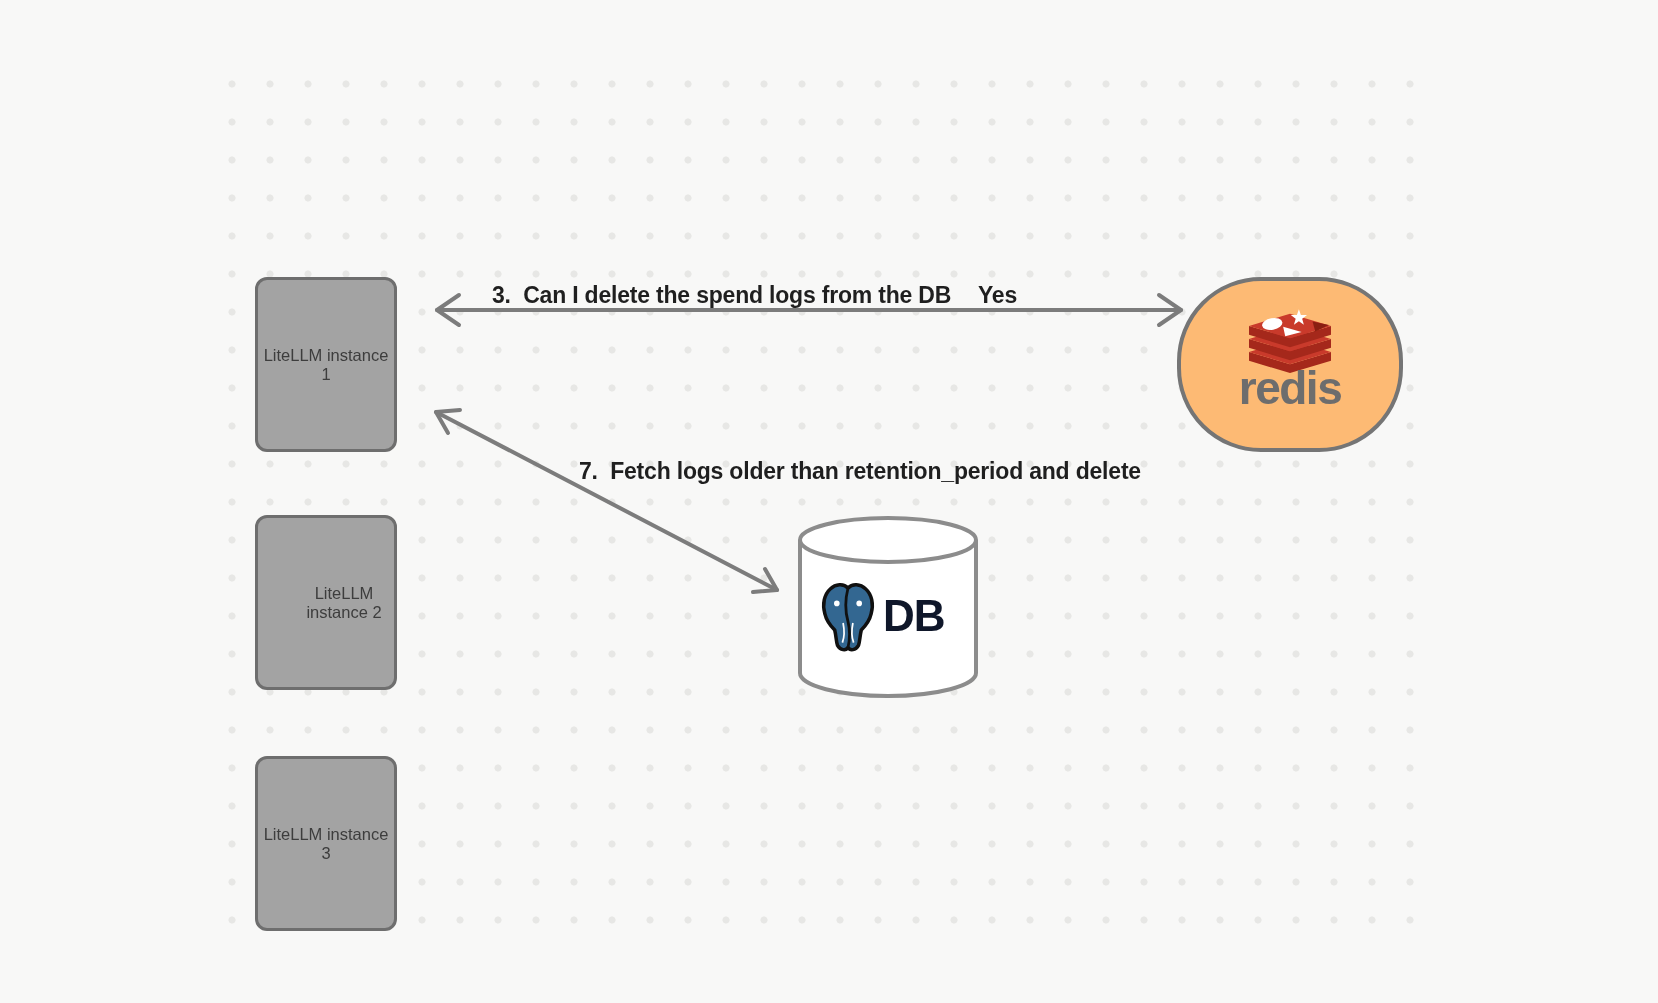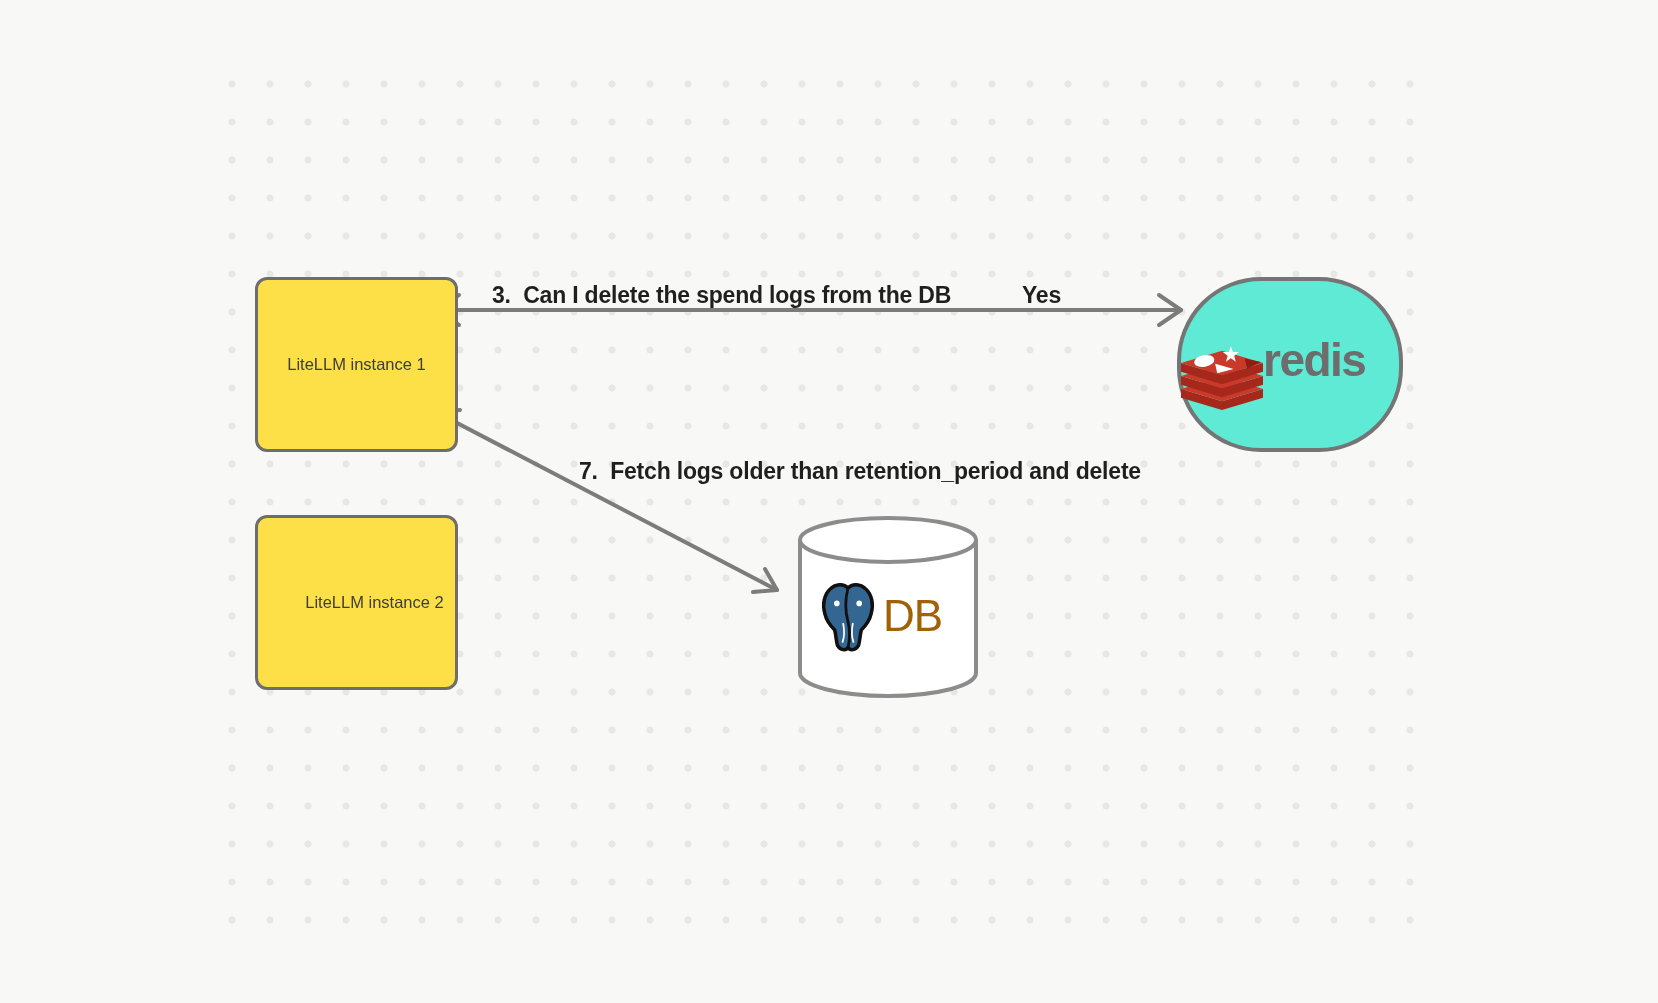--- a/index.html
+++ b/index.html
@@ -22,41 +22,41 @@
 
   .arrow-layer {
     position: absolute; left: 0; top: 0;
     width: 1658px; height: 1003px;
     pointer-events: none;
   }
 
   .node-box {
     position: absolute;
     left: 255px;
-    width: 203px; height: 175px;
-    background: #fde047;
+    width: 142px; height: 175px;
+    background: #a3a3a3;
     border: 3.5px solid #6e6e6e;
     border-radius: 12px;
     display: flex; align-items: center; justify-content: center;
     color: #3d3d3d;
     font-size: 16.5px;
     text-align: center;
   }
   .node-box.n1 { top: 277px; }
   .node-box.n2 { top: 515px; padding-left: 36px; }
   .node-box.n3 { top: 756px; }
 
   .redis-node {
     position: absolute;
     left: 1177px; top: 277px;
     width: 226px; height: 175px;
-    background: #5eead4;
+    background: #fdba74;
     border: 4px solid #757575;
     border-radius: 84px;
-    display: flex; flex-direction: row; align-items: center;
+    display: flex; flex-direction: column; align-items: center;
   }
   .redis-logo { margin-top: 27px; }
   .redis-word {
     font-size: 46px;
     font-weight: 700;
     color: #6d6d6d;
     letter-spacing: -1.5px;
     line-height: 1;
     margin-top: -9px;
   }
@@ -65,37 +65,37 @@
     position: absolute;
     left: 797px; top: 515px;
     width: 182px; height: 184px;
   }
   .db-cyl { position: absolute; left: 0; top: 0; }
   .pg-elephant { position: absolute; left: 16px; top: 66px; }
   .db-text {
     position: absolute;
     left: 86px; top: 79px;
     font-size: 44px;
-    font-weight: 400;
-    color: #a16207;
+    font-weight: 700;
+    color: #0f172a;
     letter-spacing: -1px;
     line-height: 1;
   }
 
   .edge-label {
     position: absolute;
     font-size: 23px;
     font-weight: 700;
     color: #1f1f1f;
     letter-spacing: -0.2px;
     white-space: pre;
     line-height: 1.25;
   }
   .lbl-1 { left: 492px; top: 281px; }
-  .lbl-yes { left: 1022px; top: 281px; }
+  .lbl-yes { left: 978px; top: 281px; }
   .lbl-2 { left: 579px; top: 457px; }
 </style>
 </head>
 <body>
 
 <div class="canvas">
 
   <div class="dotgrid"></div>
 
   <svg class="arrow-layer" viewBox="0 0 1658 1003" xmlns="http://www.w3.org/2000/svg">
@@ -109,20 +109,23 @@
       <path d="M448,433 L436,412 L460,410"></path>
       <path d="M765,569 L777,590 L753,592"></path>
     </g>
   </svg>
 
   <div class="node-box n1">
     <span>LiteLLM instance 1</span>
   </div>
   <div class="node-box n2">
     <span>LiteLLM instance 2</span>
+  </div>
+  <div class="node-box n3">
+    <span>LiteLLM instance 3</span>
   </div>
 
   <div class="redis-node">
     <svg class="redis-logo" width="82" height="66" viewBox="0 -8 120 96" xmlns="http://www.w3.org/2000/svg">
 
       <path d="M0,56 L0,69 L60,87 L120,69 L120,56 L60,74 Z" fill="#a5281b"></path>
       <path d="M60,38 L120,56 L60,74 L0,56 Z" fill="#c93a2b"></path>
 
       <path d="M0,37 L0,50 L60,68 L120,50 L120,37 L60,55 Z" fill="#a5281b"></path>
       <path d="M60,19 L120,37 L60,55 L0,37 Z" fill="#c93a2b"></path>

